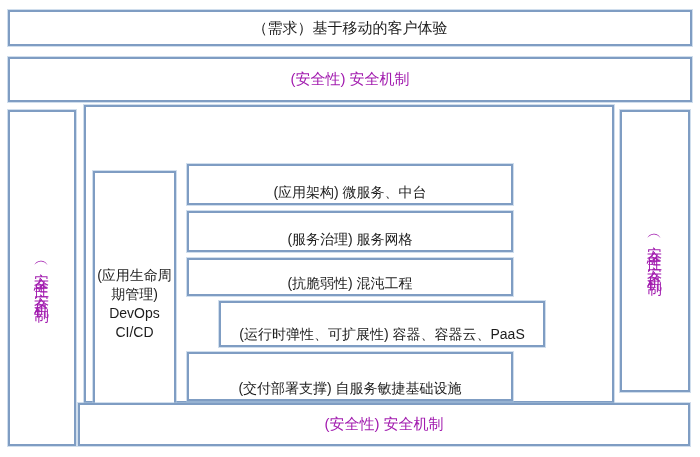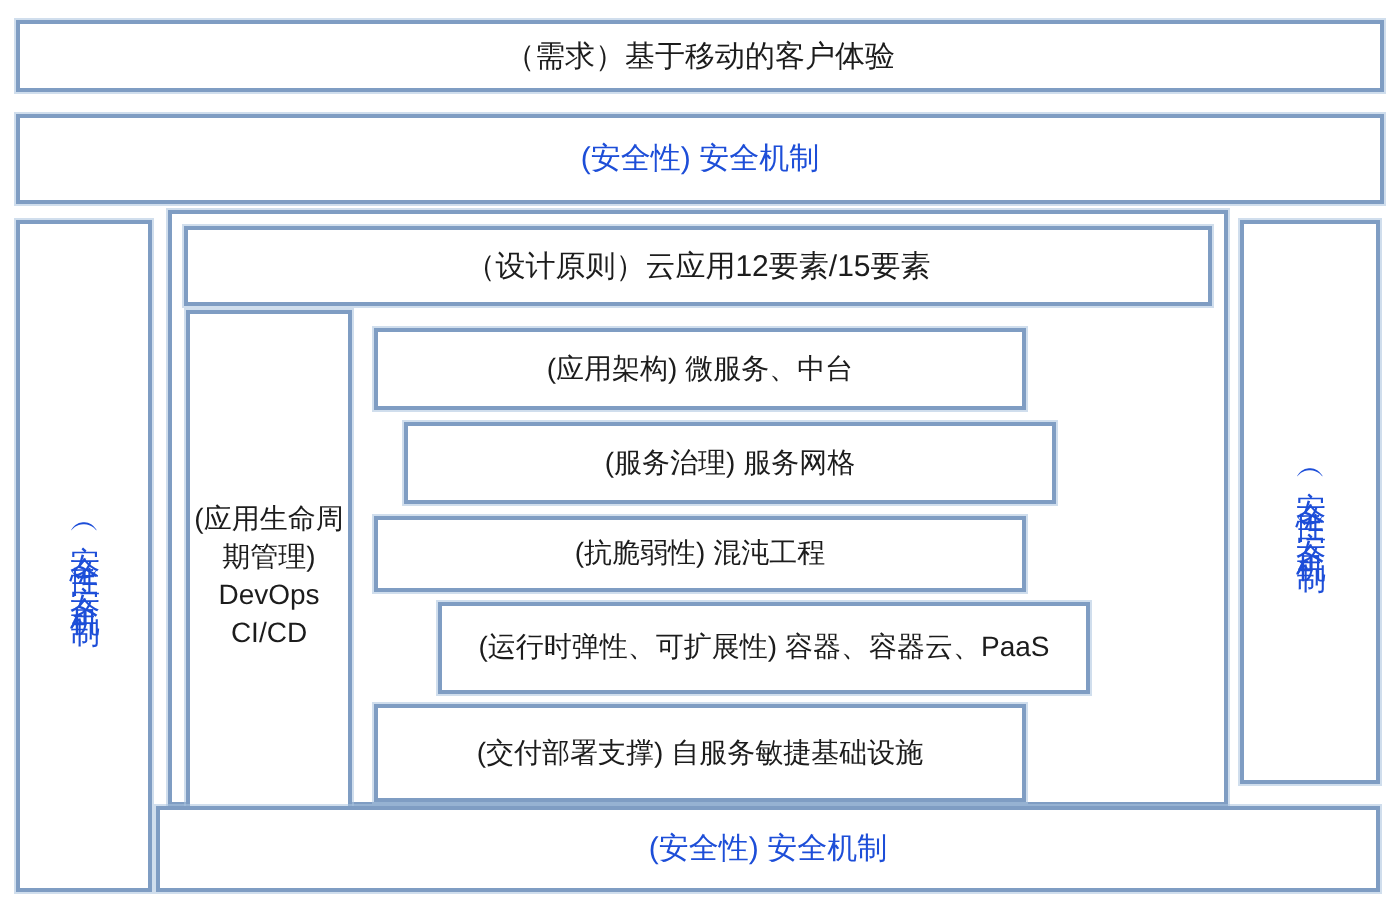--- a/index.html
+++ b/index.html
@@ -24,30 +24,30 @@
   }
   .top-box   {left:8px;  top:10px;  width:684px; height:36px; font-size:15px;}
   .sec-top   {left:8px;  top:57px;  width:684px; height:45px;}
   .strip-l   {left:8px;  top:110px; width:68px;  height:336px;}
   .central   {left:84px; top:105px; width:530px; height:298px;}
   .strip-r   {left:620px;top:110px; width:70px;  height:282px;}
   .sec-bot   {left:78px; top:403px; width:612px; height:43px;}
 
   
   .design    {left:6px;  top:6px;   width:514px; height:40px; font-size:15px;}
-  .lifecycle {left:7px;  top:48px;  width:83px;  height:266px; font-size:14px; line-height:1.35;}
+  .lifecycle {left:7px;  top:64px;  width:83px;  height:266px; font-size:14px; line-height:1.35;}
   .api       {left:437px;top:57px;  width:83px;  height:227px; font-size:14px; line-height:1.35;}
-  .stack     {left:101px;width:326px; font-size:14px; line-height:1.4; padding:0 10px;}
+  .stack     {left:101px;width:326px; font-size:14px; line-height:1.4; padding:0 10px;align-items:flex-end;}
   .s0{top:57px;  height:41px;}
-  .s1{top:104px; height:41px;margin-left:15px;}
+  .s1{top:104px; height:41px;}
   .s2{top:151px; height:38px;}
   .s3{top:194px; height:46px;margin-left:32px;}
   .s4{top:245px; height:49px;}
 
-  .red{color:#1d4ed8;}
+  .red{color:#a21caf;}
   .h15{font-size:15px;}
   .vertical{
     writing-mode:vertical-rl;
     text-orientation:mixed;
     letter-spacing:5px;
     font-size:15px;
     line-height:1;
   }
   .pre{white-space:pre-line;}
 </style>
@@ -63,23 +63,20 @@
   <div class="box sec-top">
     <span class="red h15">(安全性) 安全机制</span>
   </div>
 
   <div class="box strip-l">
     <span class="red vertical">（安全性）安全机制</span>
   </div>
 
   <div class="box central">
 
-    <div class="box design">
-      <span>（设计原则）云应用12要素/15要素</span>
-    </div>
 
     <div class="box lifecycle">
       <span class="pre">(应用生命周期管理)
 DevOps
 CI/CD</span>
     </div>
 
     <div class="box stack s0">
       <span>(应用架构) 微服务、中台</span>
     </div>

